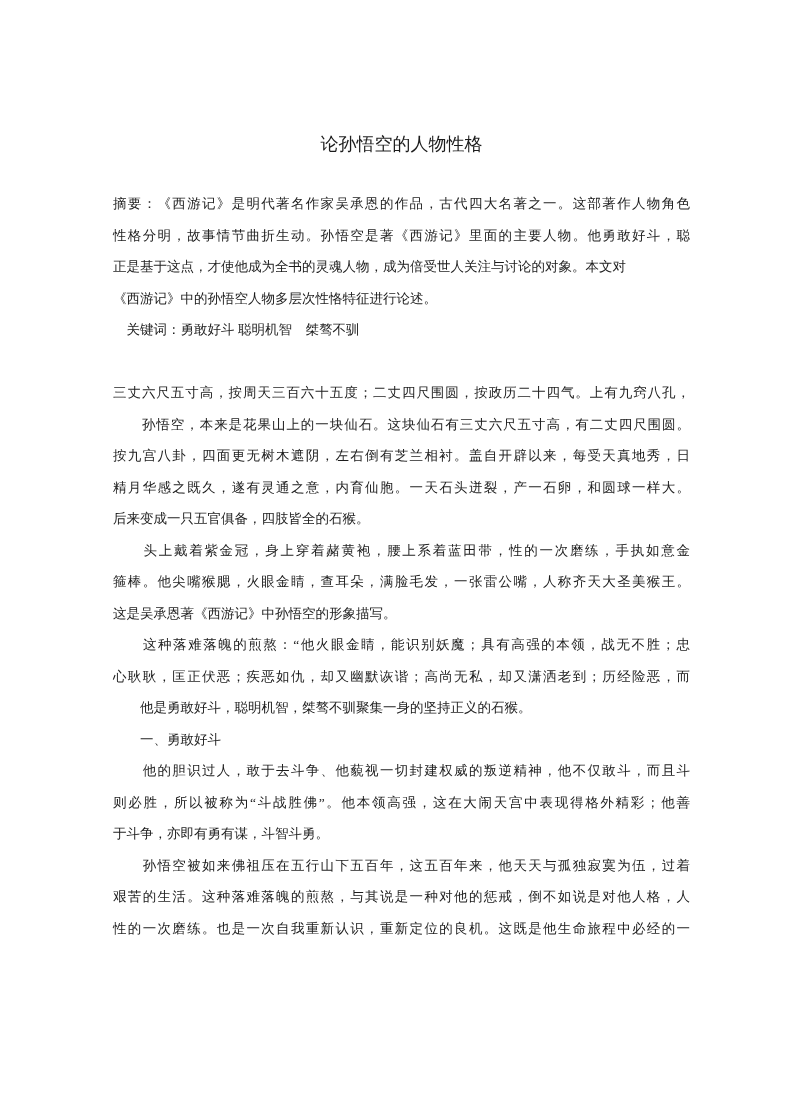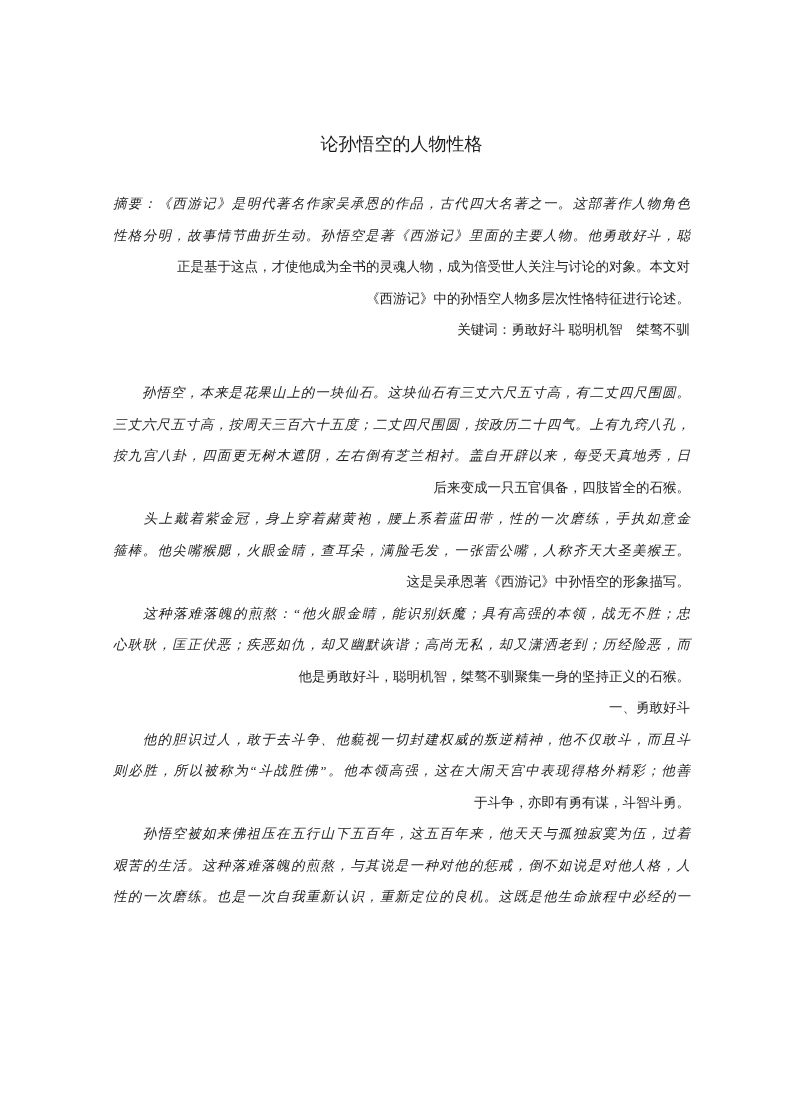--- a/index.html
+++ b/index.html
@@ -35,26 +35,25 @@
   }
   .block {
     font-size: 13.5px;
     line-height: 31.5px;
   }
   .abstract {
     margin-top: 31px;
   }
   .line {
     white-space: pre-wrap;
-    text-align: right;
+    text-align: left;
   }
   .line.fill {
     text-align: justify;
     text-align-last: justify;
-    font-style: italic;
   }
   .blank-line {
     height: 31.5px;
   }
 </style>
 </head>
 <body>
 
 <div class="page">
   <div class="doc">
@@ -68,23 +67,24 @@
         <div class="line">《西游记》中的孙悟空人物多层次性恪特征进行论述。</div>
       </div>
 
     <div class="block">
         <div class="line">　关键词：勇敢好斗 聪明机智　桀骜不驯</div>
       </div>
 
     <div class="blank-line"></div>
 
     <div class="block">
+        <div class="line fill">三丈六尺五寸高，按周天三百六十五度；二丈四尺围圆，按政历二十四气。上有九窍八孔，</div>
         <div class="line fill">　　孙悟空，本来是花果山上的一块仙石。这块仙石有三丈六尺五寸高，有二丈四尺围圆。</div>
-        <div class="line fill">三丈六尺五寸高，按周天三百六十五度；二丈四尺围圆，按政历二十四气。上有九窍八孔，</div>
         <div class="line fill">按九宫八卦，四面更无树木遮阴，左右倒有芝兰相衬。盖自开辟以来，每受天真地秀，日</div>
+        <div class="line fill">精月华感之既久，遂有灵通之意，内育仙胞。一天石头迸裂，产一石卵，和圆球一样大。</div>
         <div class="line">后来变成一只五官俱备，四肢皆全的石猴。</div>
       </div>
 
     <div class="block">
         <div class="line fill">　　头上戴着紫金冠，身上穿着赭黄袍，腰上系着蓝田带，性的一次磨练，手执如意金</div>
         <div class="line fill">箍棒。他尖嘴猴腮，火眼金睛，查耳朵，满脸毛发，一张雷公嘴，人称齐天大圣美猴王。</div>
         <div class="line">这是吴承恩著《西游记》中孙悟空的形象描写。</div>
       </div>
 
     <div class="block">

